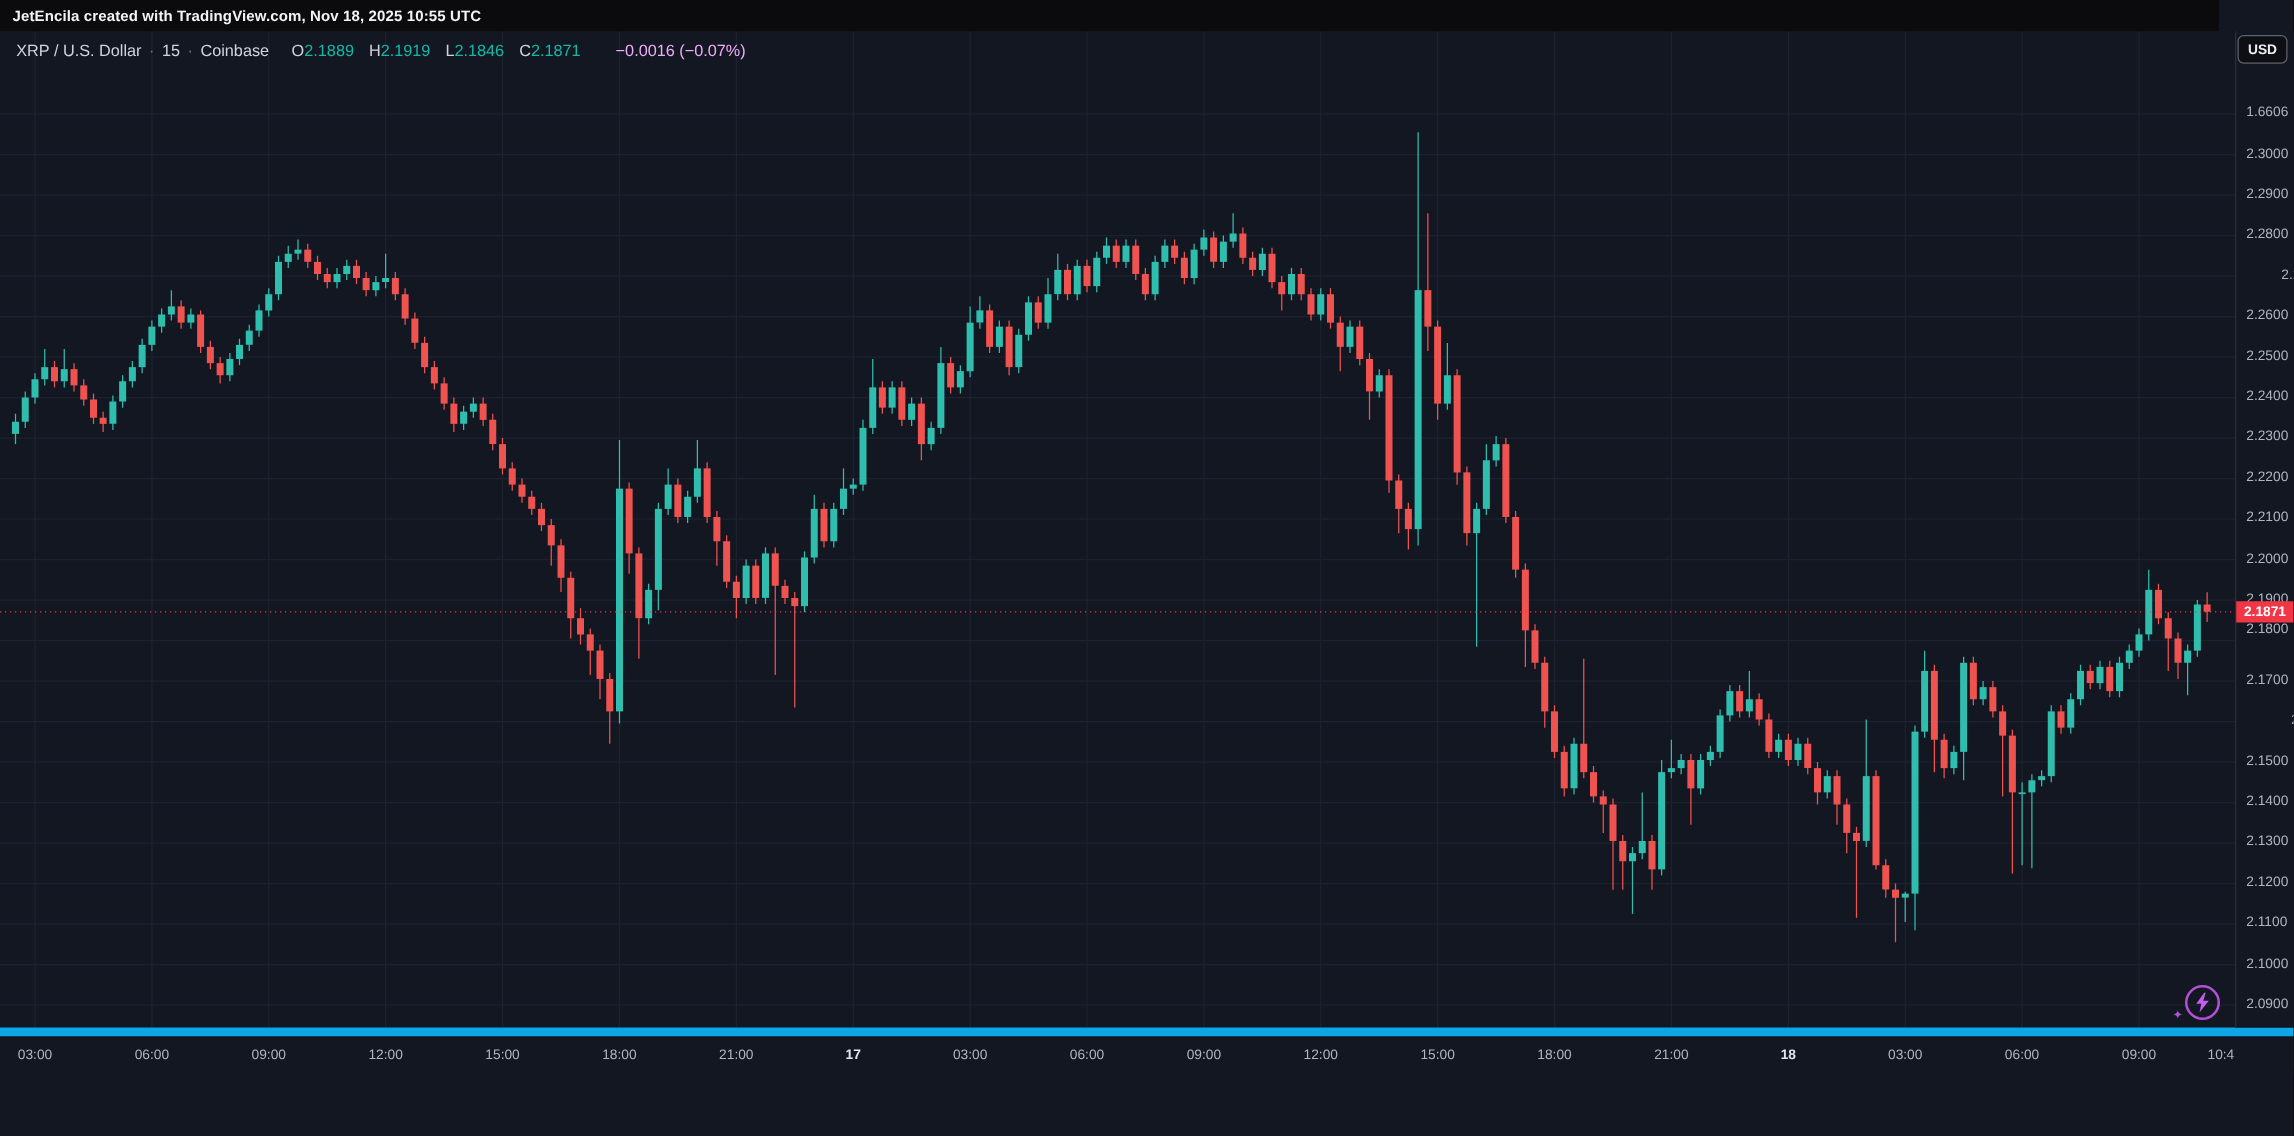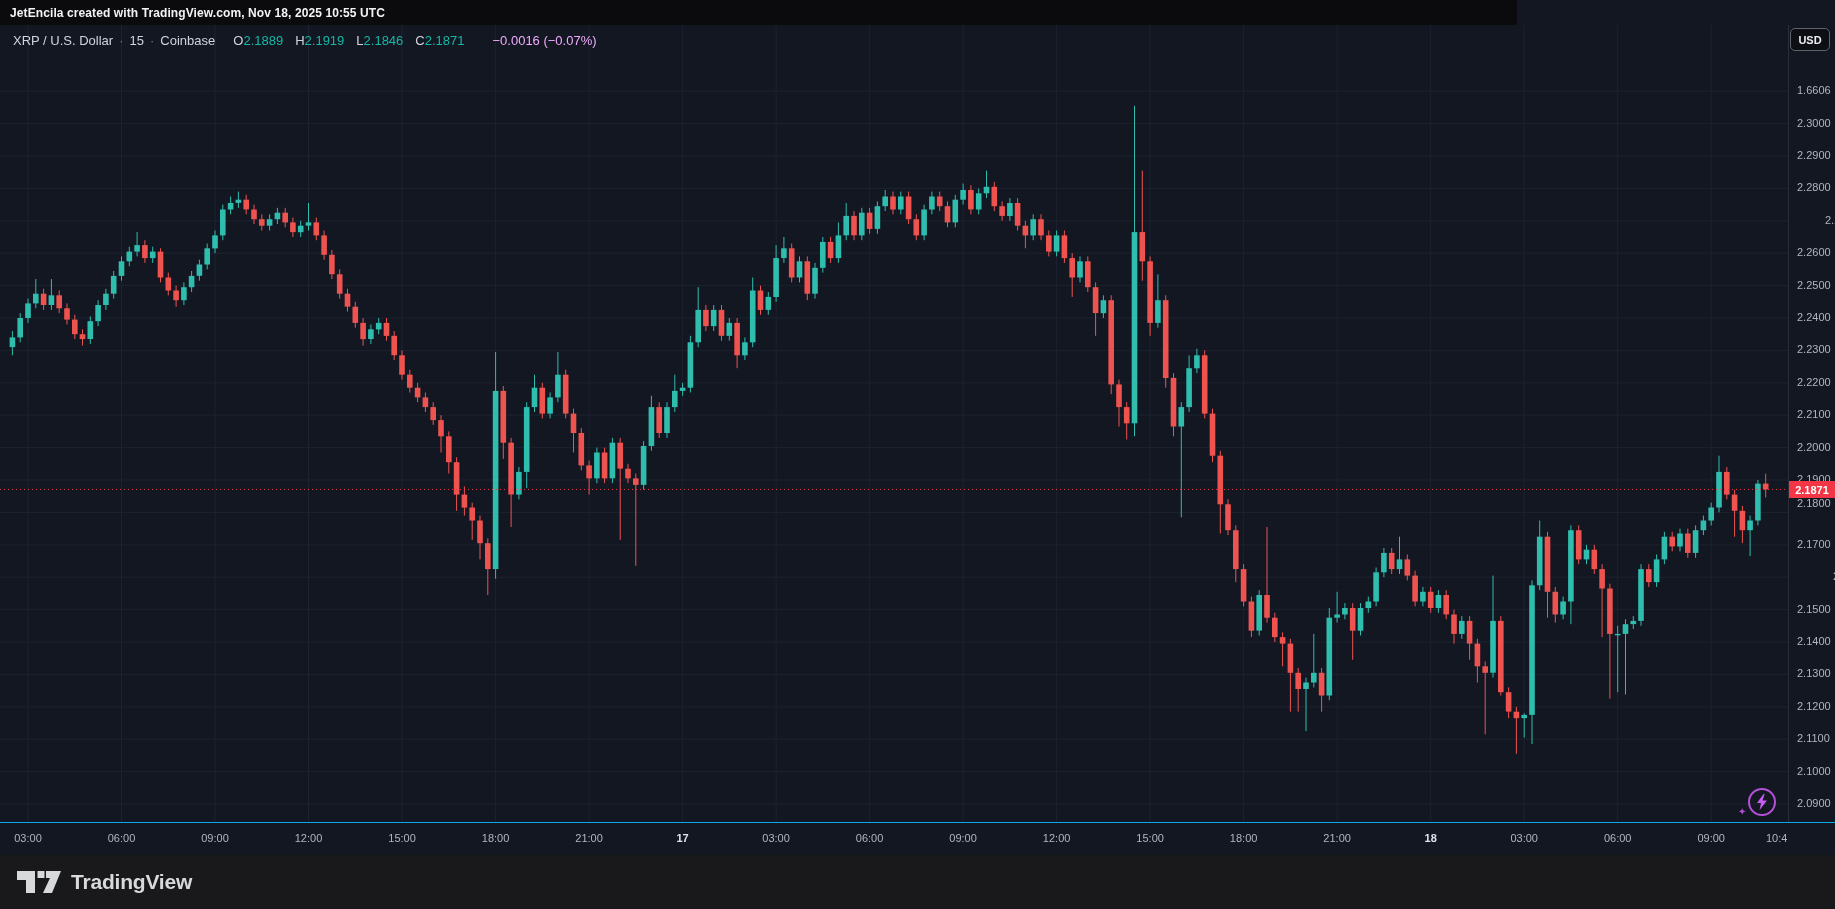--- a/index.html
+++ b/index.html
@@ -1,39 +1,39 @@
 <!DOCTYPE html>
 <html><head>
 <meta charset="utf-8">
 <style>
   html,body{margin:0;padding:0;background:#000;}
   body{font-family:"Liberation Sans",sans-serif;}
   #stage{position:relative;width:1835px;height:909px;overflow:hidden;background:#131722;}
   
-  #topbar{position:absolute;left:0;top:0;width:1517px;height:25px;background:#0b0b0d;display:flex;align-items:center;}
+  #topbar{position:absolute;left:0;top:0;width:1775px;height:25px;background:#0b0b0d;display:flex;align-items:center;}
   #topbar span{margin-left:10px;color:#f2f3f5;font-size:12px;font-weight:700;letter-spacing:.1px;}
   
   #chart{position:absolute;left:0;top:25px;width:1835px;height:830px;background:#131722;}
   #plot{position:absolute;left:0;top:0;}
   
   #legend{position:absolute;left:13px;top:5px;height:20px;display:flex;align-items:center;font-size:13px;color:#d1d4dc;white-space:nowrap;z-index:5;}
   #legend .sym{margin-right:6px;}
   #legend .dot{margin:0 6px 0 0;color:#787b86;}
   #legend .grp{margin-left:12px;}
   #legend .lbl{color:#d1d4dc;}
   #legend .val{color:#14b8a6;}
   #legend .chg{margin-left:28px;color:#f0abfc;}
   
   #usd-btn{position:absolute;right:5px;top:3px;width:38px;height:21px;border:1px solid #5d636f;border-radius:5px;background:#0d0f14;color:#eceff2;font-size:11px;font-weight:700;display:flex;align-items:center;justify-content:center;z-index:6;}
   
   #price-axis{position:absolute;left:1788px;top:0;width:47px;height:797px;border-left:1px solid #2a2e39;background:#131722;z-index:4;}
   .plabel{position:absolute;left:8px;font-size:11px;color:#b2b5be;}
   #price-tag{position:absolute;left:1789px;width:46px;height:17px;background:#f23645;color:#fff;font-size:11px;font-weight:700;display:flex;align-items:center;justify-content:center;z-index:7;}
   
-  #time-axis{position:absolute;left:0;top:797px;width:1835px;height:33px;border-top:1px solid #0ea5e9;background:#131722;}
+  #time-axis{position:absolute;left:0;top:797px;width:1835px;height:33px;border-top:7px solid #0ea5e9;background:#131722;}
   #time-labels{position:absolute;left:0;top:0;width:1788px;height:33px;overflow:hidden;}
   .tlabel{position:absolute;top:9px;width:60px;text-align:center;font-size:11px;color:#b2b5be;}
   .tlabel.date{color:#dfe3ea;font-weight:700;}
   
   #footer{position:absolute;left:0;top:855px;width:1835px;height:54px;background:#19191b;display:flex;align-items:center;}
   #tv-logo{display:flex;align-items:center;margin-left:16px;}
   #tv-logo svg{display:block;}
   #tv-wordmark{margin-left:9px;color:#d8d9db;font-size:21px;font-weight:700;letter-spacing:-0.2px;}
   
   #flash{position:absolute;left:1748px;top:763px;width:24px;height:24px;border:2px solid #b44fd8;border-radius:50%;display:flex;align-items:center;justify-content:center;z-index:5;}
@@ -616,24 +616,14 @@
     <div id="flash">
       <svg width="12" height="16" viewBox="0 0 12 16">
           <path d="M7.5 0 L1 9 H5 L3.6 16 L11 6.5 H6.6 L8.6 0 Z" fill="#c75cf0"></path>
         </svg>
     </div>
     <div id="spark">✦</div>
   </div>
 
   <div id="price-tag" style="top: 481.396px;">2.1871</div>
 
-  <div id="footer">
-    <div id="tv-logo">
-      <svg width="46" height="30" viewBox="0 0 46 30">
-        <path d="M1 4 H19 V26 H10 V13 H1 Z" fill="#d8d9db"></path>
-        <rect x="21.5" y="4" width="7" height="7" fill="#d8d9db"></rect>
-        <path d="M30 4 H45 L36 26 H27 L34 11 H30 Z" fill="#d8d9db"></path>
-      </svg>
-      <span id="tv-wordmark">TradingView</span>
-    </div>
-  </div>
 
 </div>
 
 </body></html>

